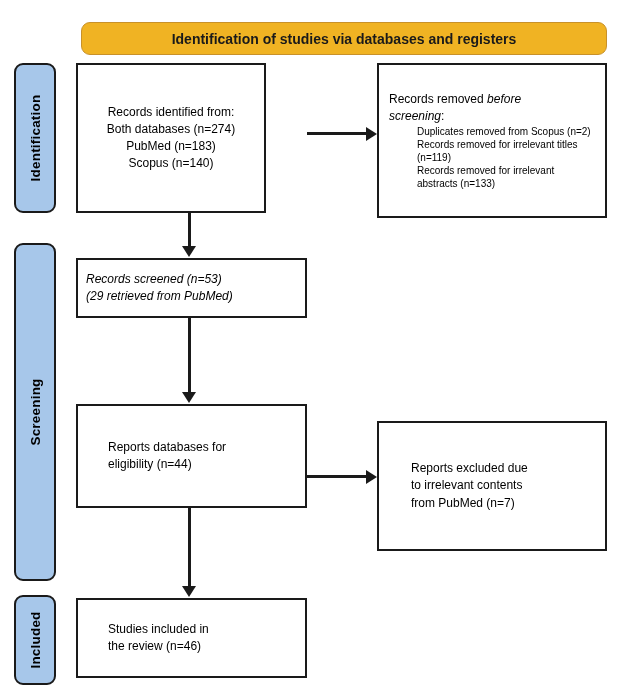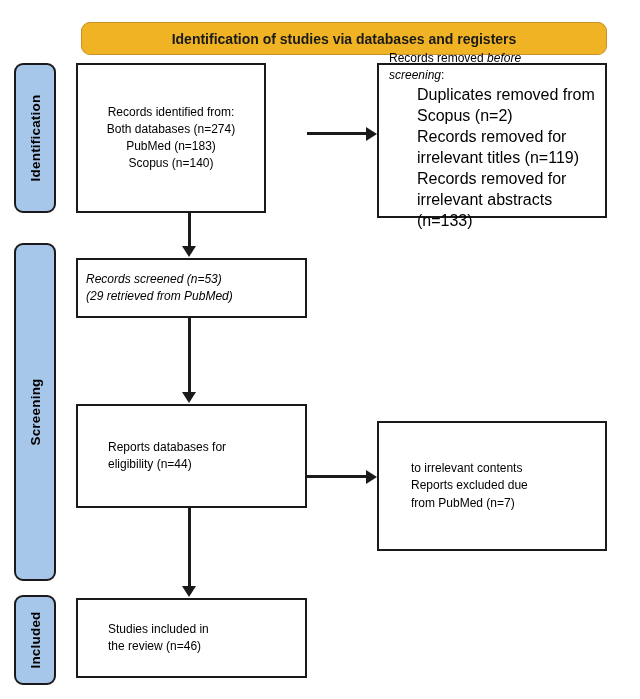--- a/index.html
+++ b/index.html
@@ -74,21 +74,21 @@
   .node-box.center-text { align-items: center; text-align: center; }
   .node-box .box-inner { width: 100%; padding: 0 12px; box-sizing: border-box; }
 
   .line-main {
     font-size: 12px;
     line-height: 1.42;
     color: #000000;
   }
   .line-main.center { text-align: center; }
   .line-sub {
-    font-size: 16px;
+    font-size: 10px;
     line-height: 1.32;
     color: #000000;
     padding-left: 28px;
   }
   .italic { font-style: italic; }
 
   
   .conn {
     position: absolute;
     background: #1a1a1a;
@@ -162,22 +162,22 @@
 
   <div class="node-box" style="left:76px; top:404px; width:231px; height:104px;">
     <div class="box-inner" style="padding:0 30px;">
       <div class="line-main">Reports databases for</div>
       <div class="line-main">eligibility (n=44)</div>
     </div>
   </div>
 
   <div class="node-box" style="left:377px; top:421px; width:230px; height:130px;">
     <div class="box-inner" style="padding:0 32px;">
+      <div class="line-main">Reports excluded due</div>
       <div class="line-main">to irrelevant contents</div>
-      <div class="line-main">Reports excluded due</div>
       <div class="line-main">from PubMed (n=7)</div>
     </div>
   </div>
 
   <div class="node-box" style="left:76px; top:598px; width:231px; height:80px;">
     <div class="box-inner" style="padding:0 30px;">
       <div class="line-main">Studies included in</div>
       <div class="line-main">the review (n=46)</div>
     </div>
   </div>

